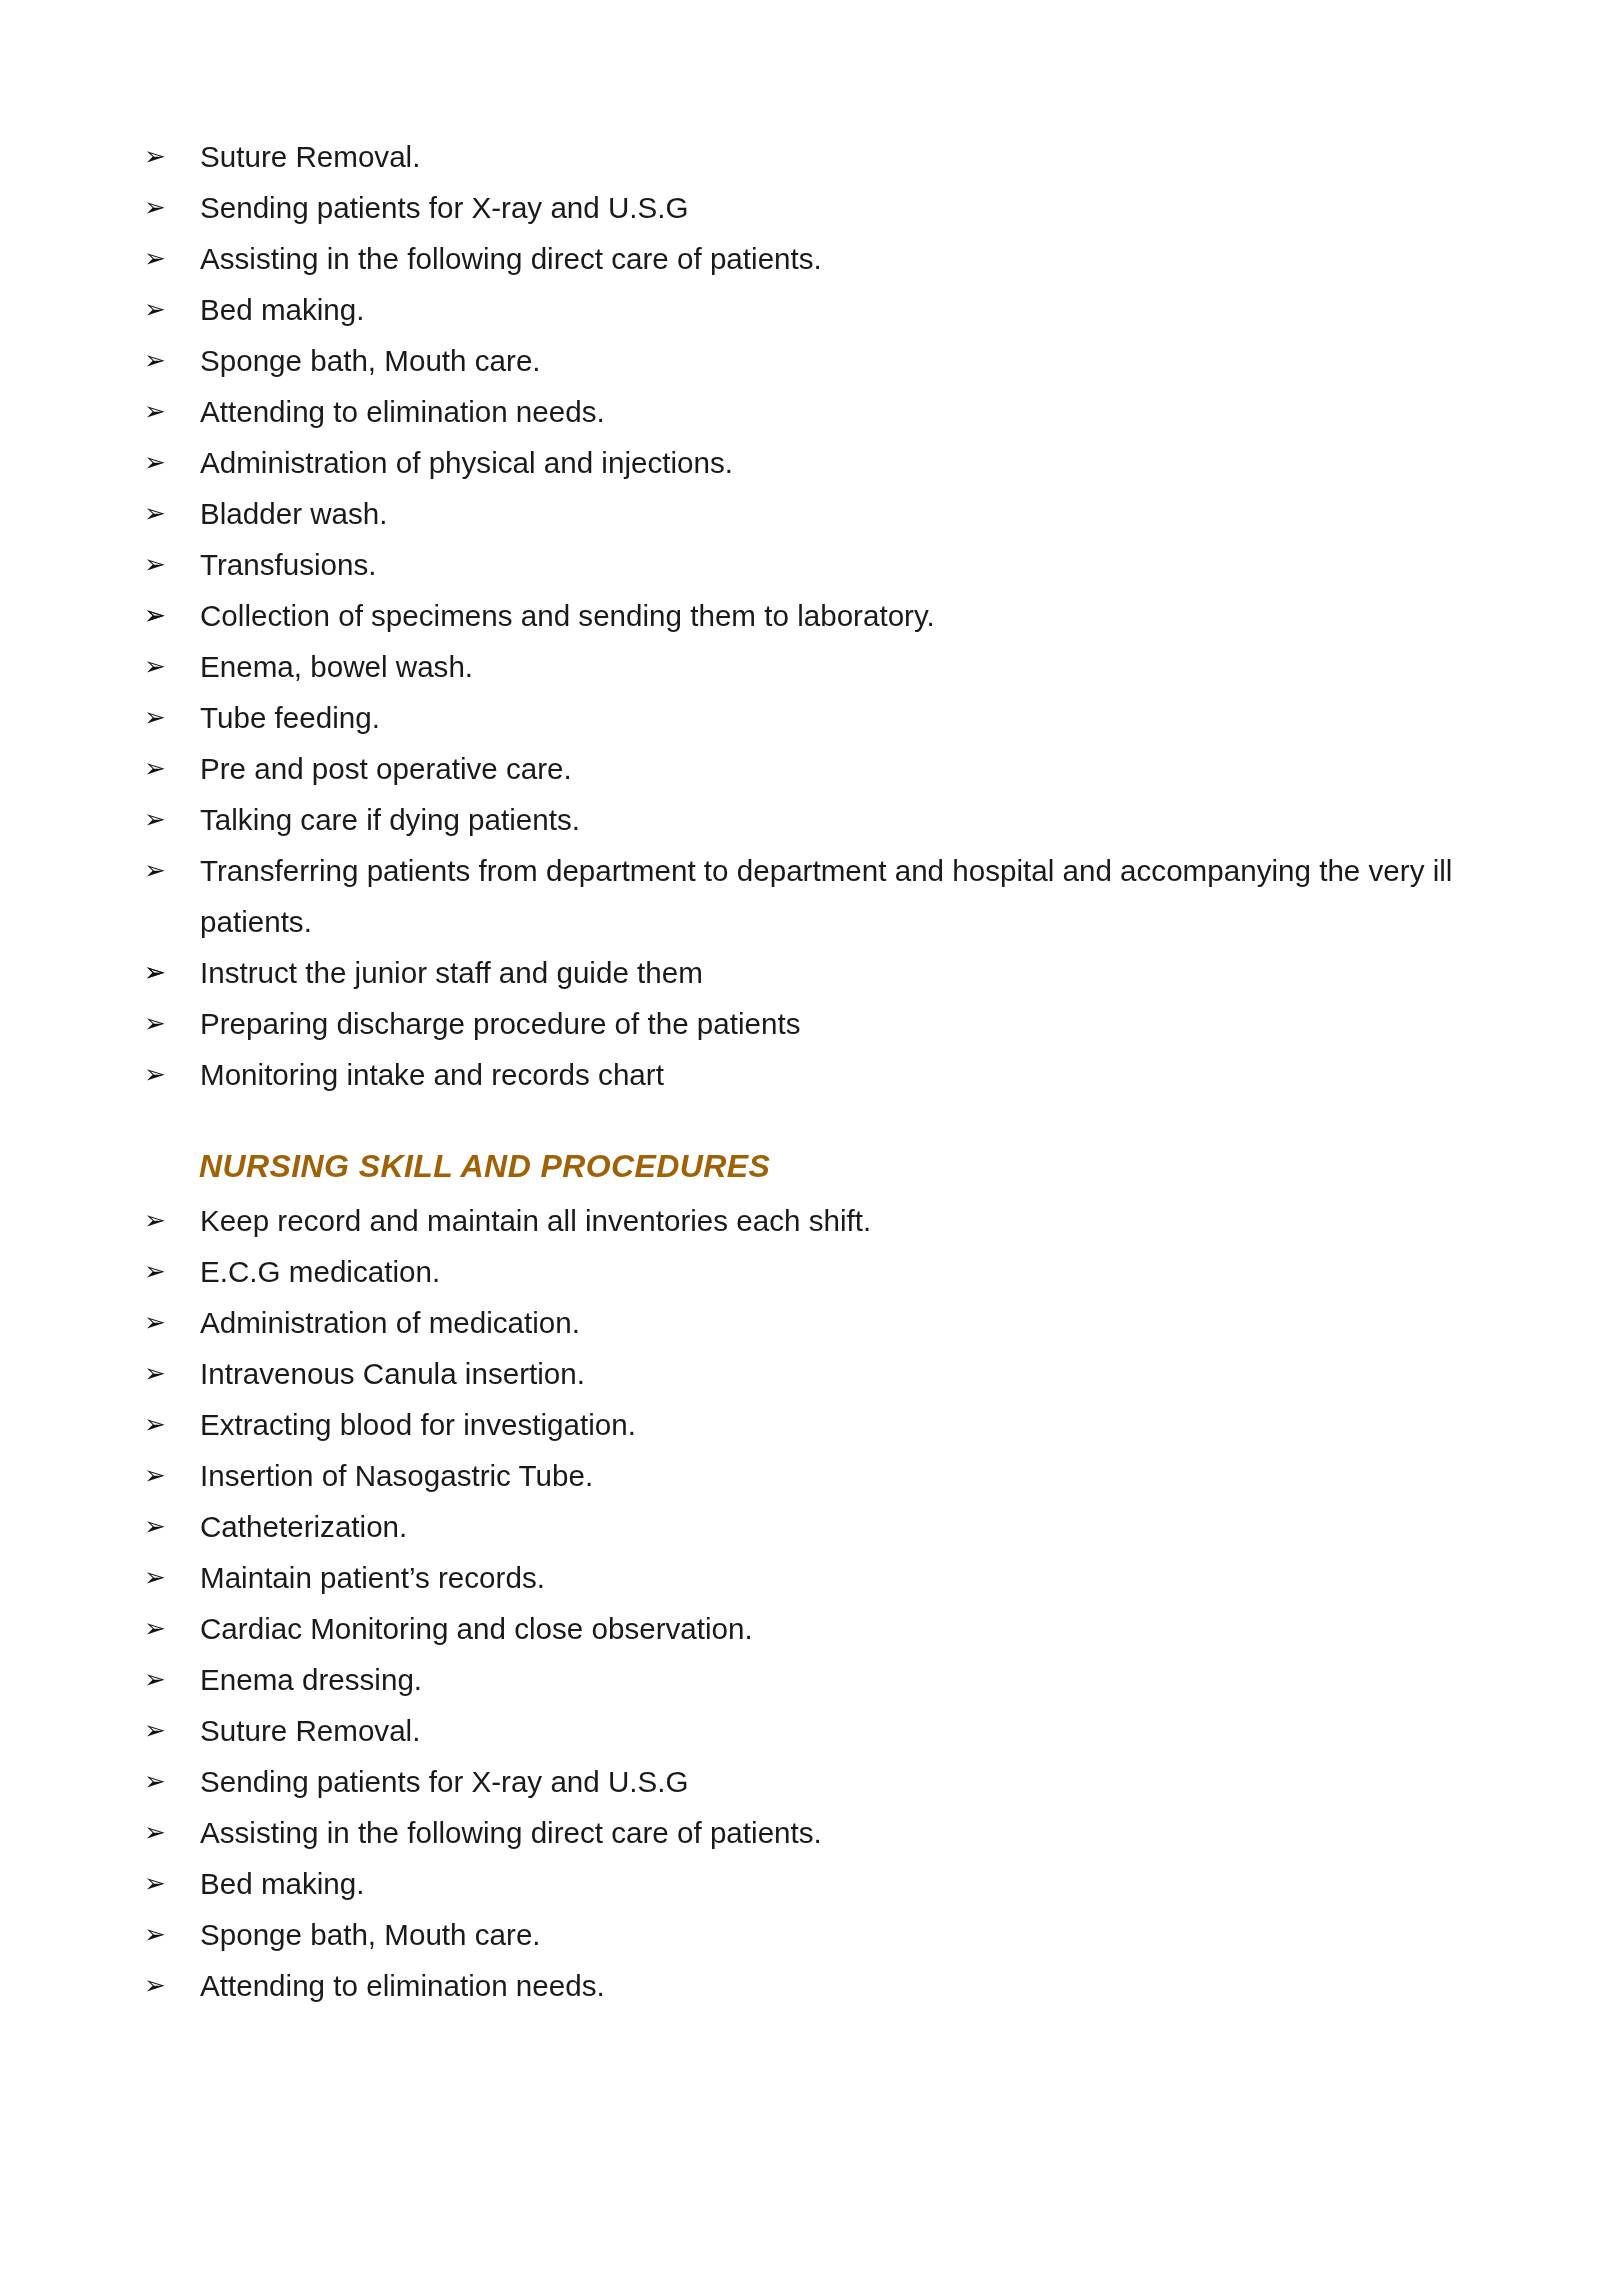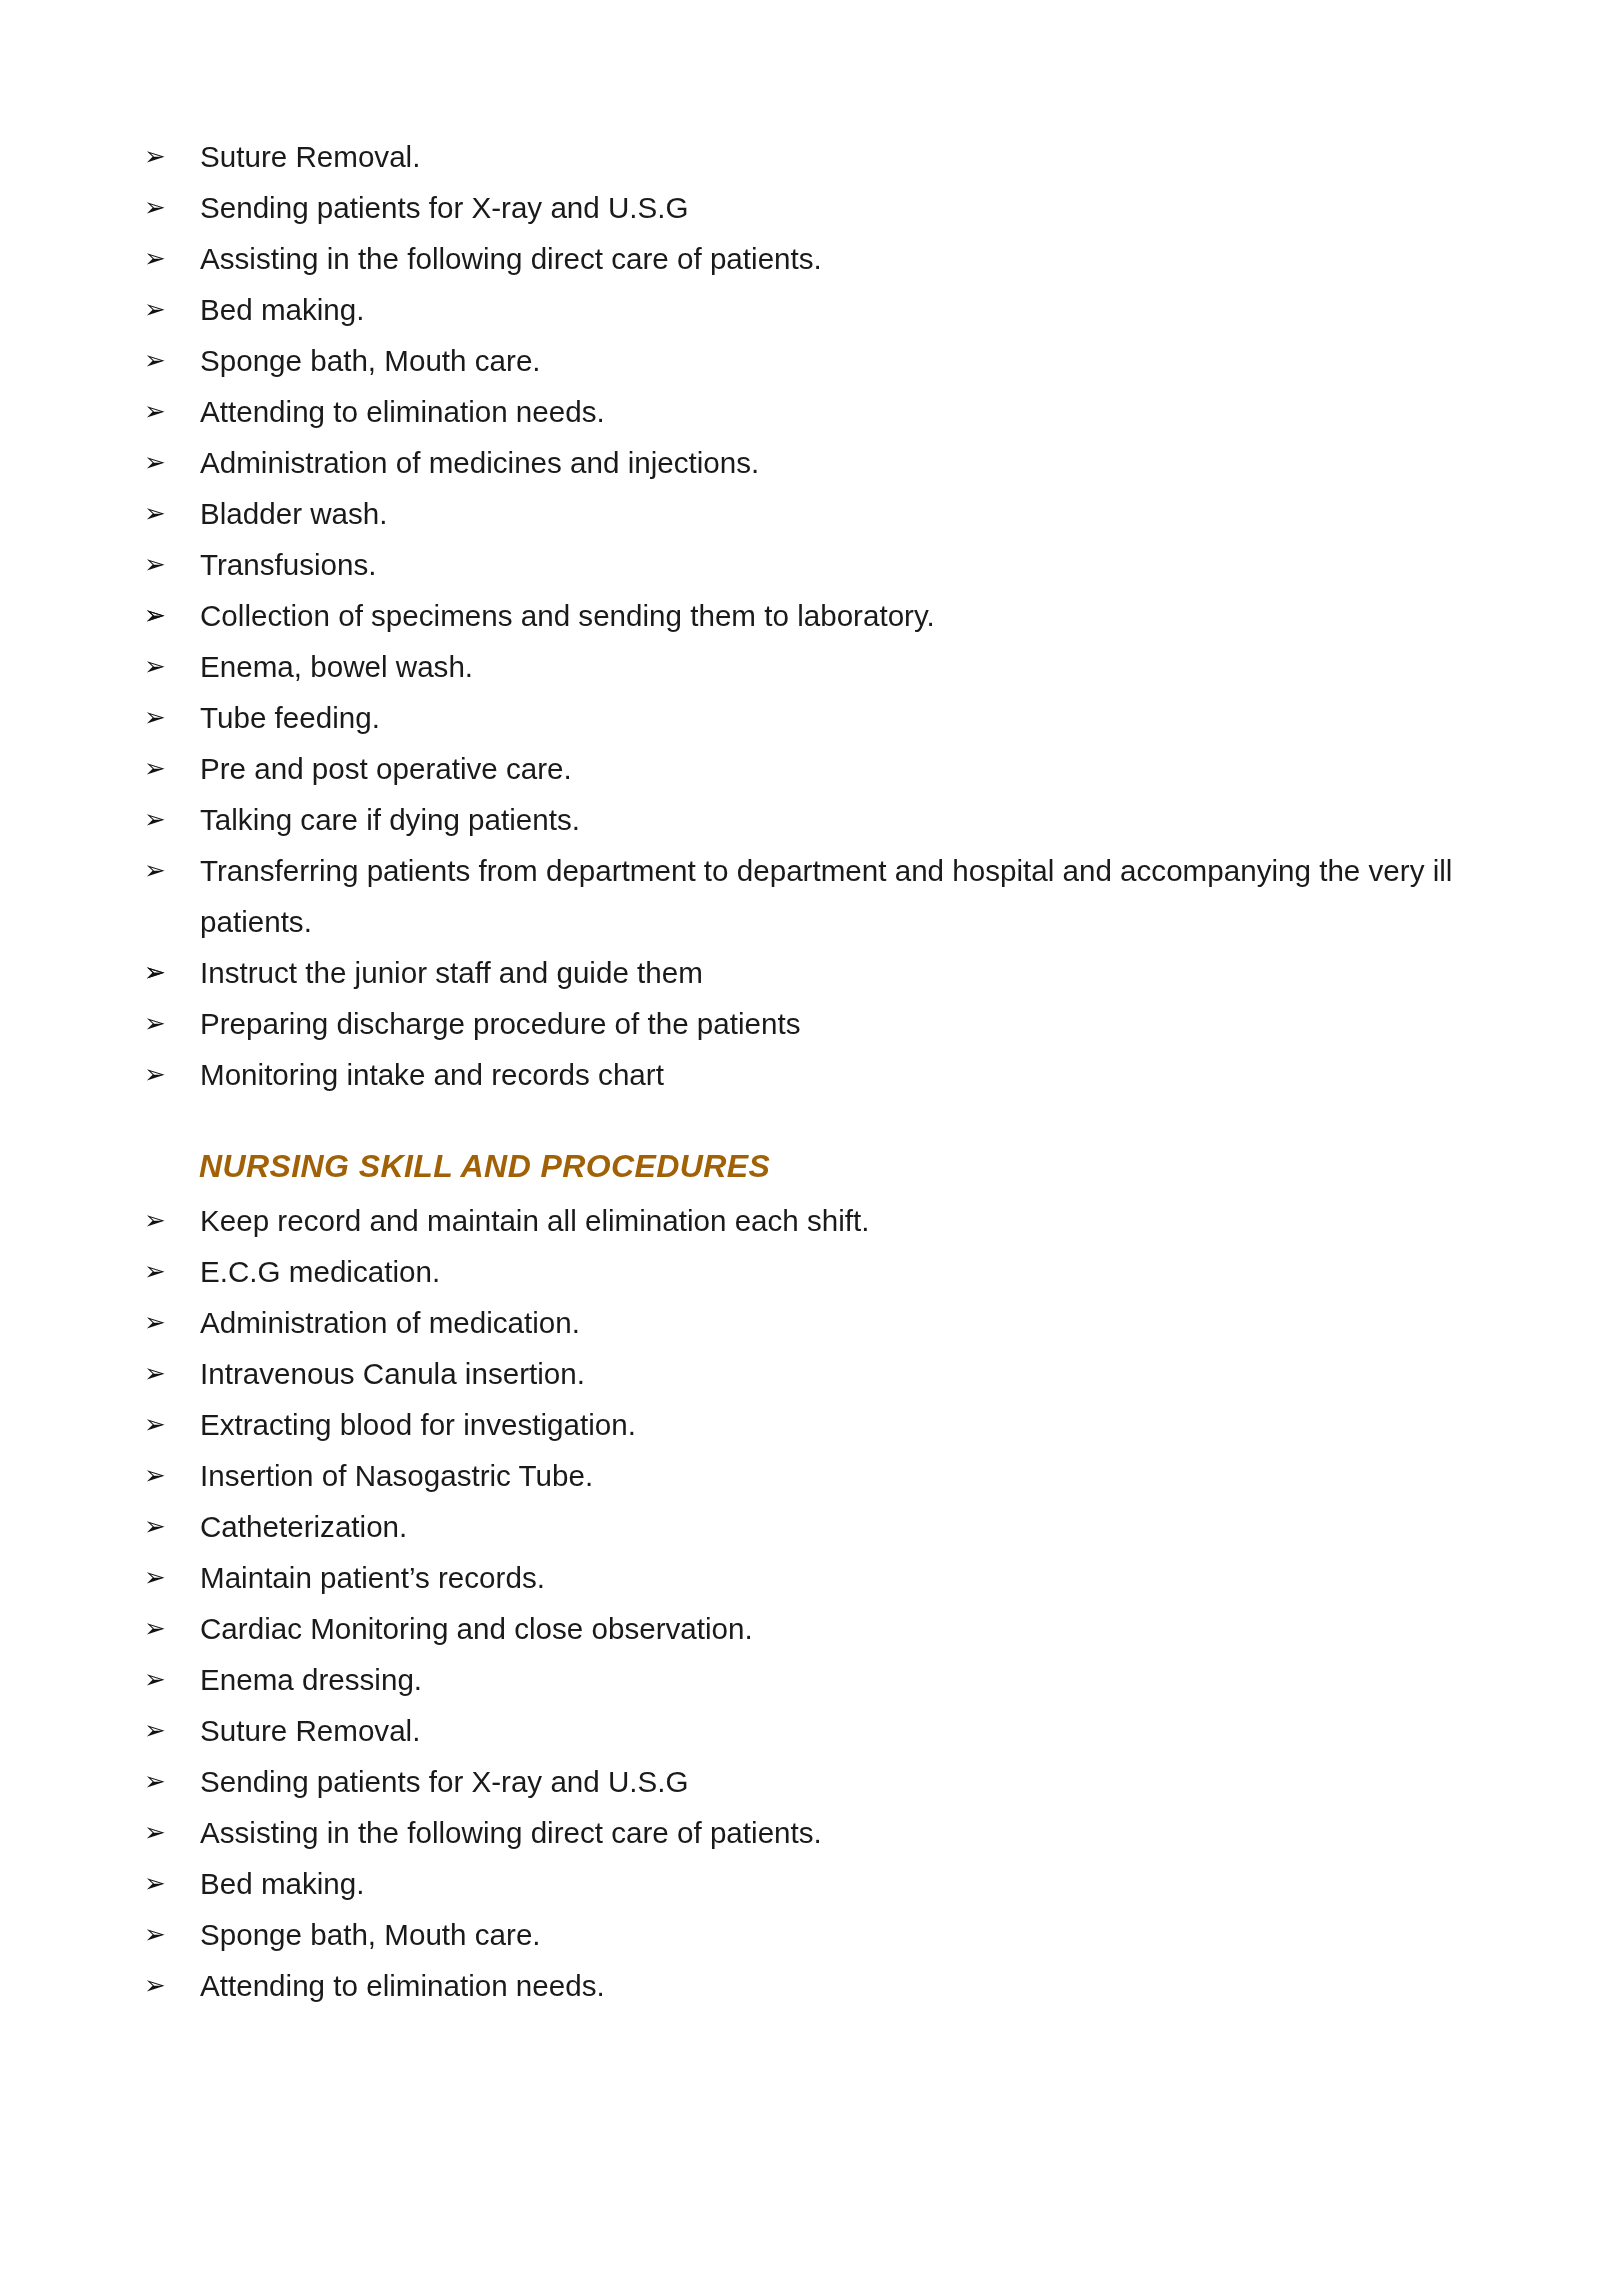--- a/index.html
+++ b/index.html
@@ -75,21 +75,21 @@
         <div class="item">
     <span class="bullet">➢</span>
     <span class="item-text">Sponge bath, Mouth care.</span>
   </div>
         <div class="item">
     <span class="bullet">➢</span>
     <span class="item-text">Attending to elimination needs.</span>
   </div>
         <div class="item">
     <span class="bullet">➢</span>
-    <span class="item-text">Administration of medicines and injections.</span>
+    <span class="item-text">Administration of physical and injections.</span>
   </div>
         <div class="item">
     <span class="bullet">➢</span>
     <span class="item-text">Bladder wash.</span>
   </div>
         <div class="item">
     <span class="bullet">➢</span>
     <span class="item-text">Transfusions.</span>
   </div>
         <div class="item">
@@ -135,21 +135,21 @@
     <span class="bullet">➢</span>
     <span class="item-text">Monitoring intake and records chart</span>
   </div>
       </div>
 
     <div class="section-heading">NURSING SKILL AND PROCEDURES</div>
 
     <div>
         <div class="item">
     <span class="bullet">➢</span>
-    <span class="item-text">Keep record and maintain all elimination each shift.</span>
+    <span class="item-text">Keep record and maintain all inventories each shift.</span>
   </div>
         <div class="item">
     <span class="bullet">➢</span>
     <span class="item-text">E.C.G medication.</span>
   </div>
         <div class="item">
     <span class="bullet">➢</span>
     <span class="item-text">Administration of medication.</span>
   </div>
         <div class="item">

